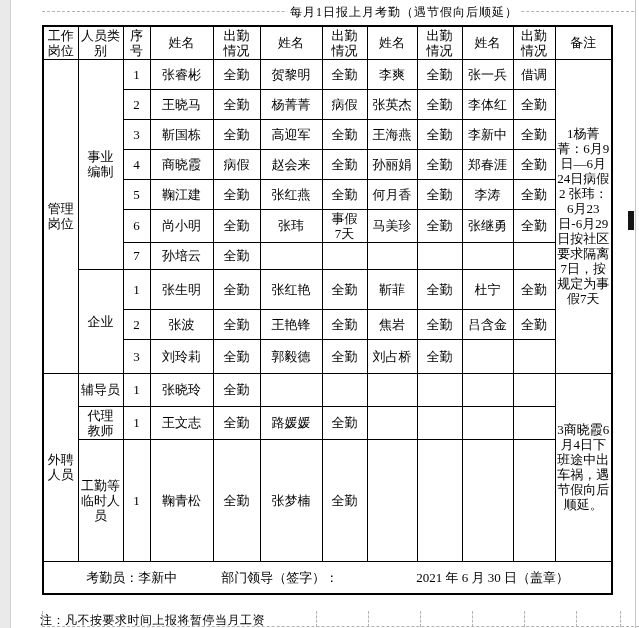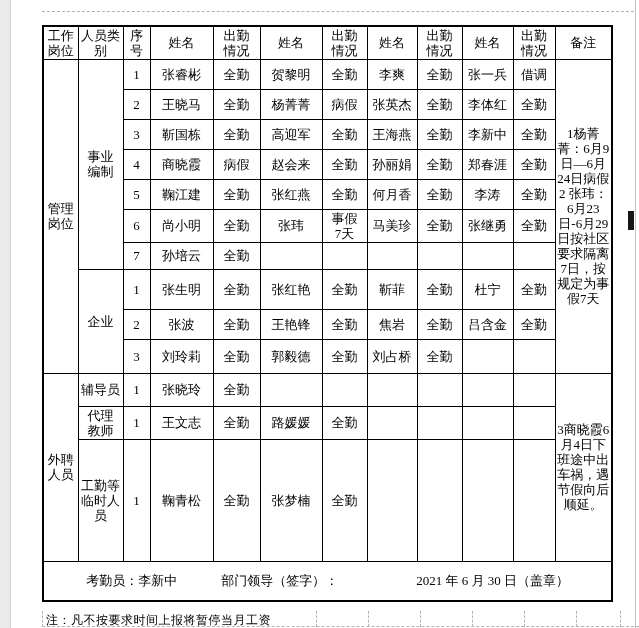--- a/index.html
+++ b/index.html
@@ -18,37 +18,38 @@
     table-layout:fixed; width:570px; border:2px solid #000; }
   table.att td { border:1px solid #000; text-align:center; vertical-align:middle;
     font-size:13px; line-height:15px; padding:0 1px; overflow:hidden; }
   td.num { font-size:12px; }
   td.remark { vertical-align:top; text-align:justify; text-justify:inter-character;
     font-weight:normal; font-size:13px; line-height:19px; padding:3px 4px 2px 4px; }
   .remark-para + .remark-para { margin-top:0; }
   td.sig { text-align:left; font-size:13px; padding-left:43px; white-space:nowrap; }
   .sig-leader { margin-left:44px; }
   .sig-date { margin-left:78px; }
-  .footer-note { position:absolute; left:46px; top:612px; font-size:12px;
+  .footer-note { position:absolute; left:40px; top:612px; font-size:12px;
     white-space:nowrap; letter-spacing:0.5px; }
   .dash-bottom { position:absolute; left:42px; top:626px; width:597px; height:0;
     border-top:1px dashed #b3b3b3; }
   .dash-v { position:absolute; top:611px; height:16px; width:0;
     border-left:1px dashed #b3b3b3; }
   .right-line { position:absolute; left:635px; top:0; width:0; height:628px;
     border-left:1px solid #c5c5c5; }
   .scroll-thumb { position:absolute; left:628px; top:211px; width:6px; height:19px;
     background:#161616; }
 </style>
 </head>
 <body>
 
 <div class="sheet">
   <div class="left-strip"></div>
   <div class="dash-top"></div>
+  <div class="sheet-title">每月1日报上月考勤（遇节假向后顺延）</div>
 
   <table class="att">
     <colgroup>
         <col style="width: 35px;">
         <col style="width: 45px;">
         <col style="width: 27px;">
         <col style="width: 63px;">
         <col style="width: 47px;">
         <col style="width: 62px;">
         <col style="width: 45px;">
@@ -225,21 +226,21 @@
           <td>全勤</td>
           <td>张梦楠</td>
           <td>全勤</td>
           <td></td>
           <td></td>
           <td></td>
           <td></td>
         </tr>
       </tbody>
     <tbody>
-      <tr id="sig-row" style="height: 40px;">
+      <tr id="sig-row" style="height: 33px;">
         <td class="sig" colspan="12">
           <span class="sig-clerk">考勤员：李新中</span><span class="sig-leader">部门领导（签字）：</span><span class="sig-date">2021 年 6 月 30 日（盖章）</span>
         </td>
       </tr>
     </tbody>
   </table>
 
   <div class="footer-note">注：凡不按要求时间上报将暂停当月工资</div>
   <div class="dash-bottom"></div>
   <div class="dash-v" style="left:42px"></div>

